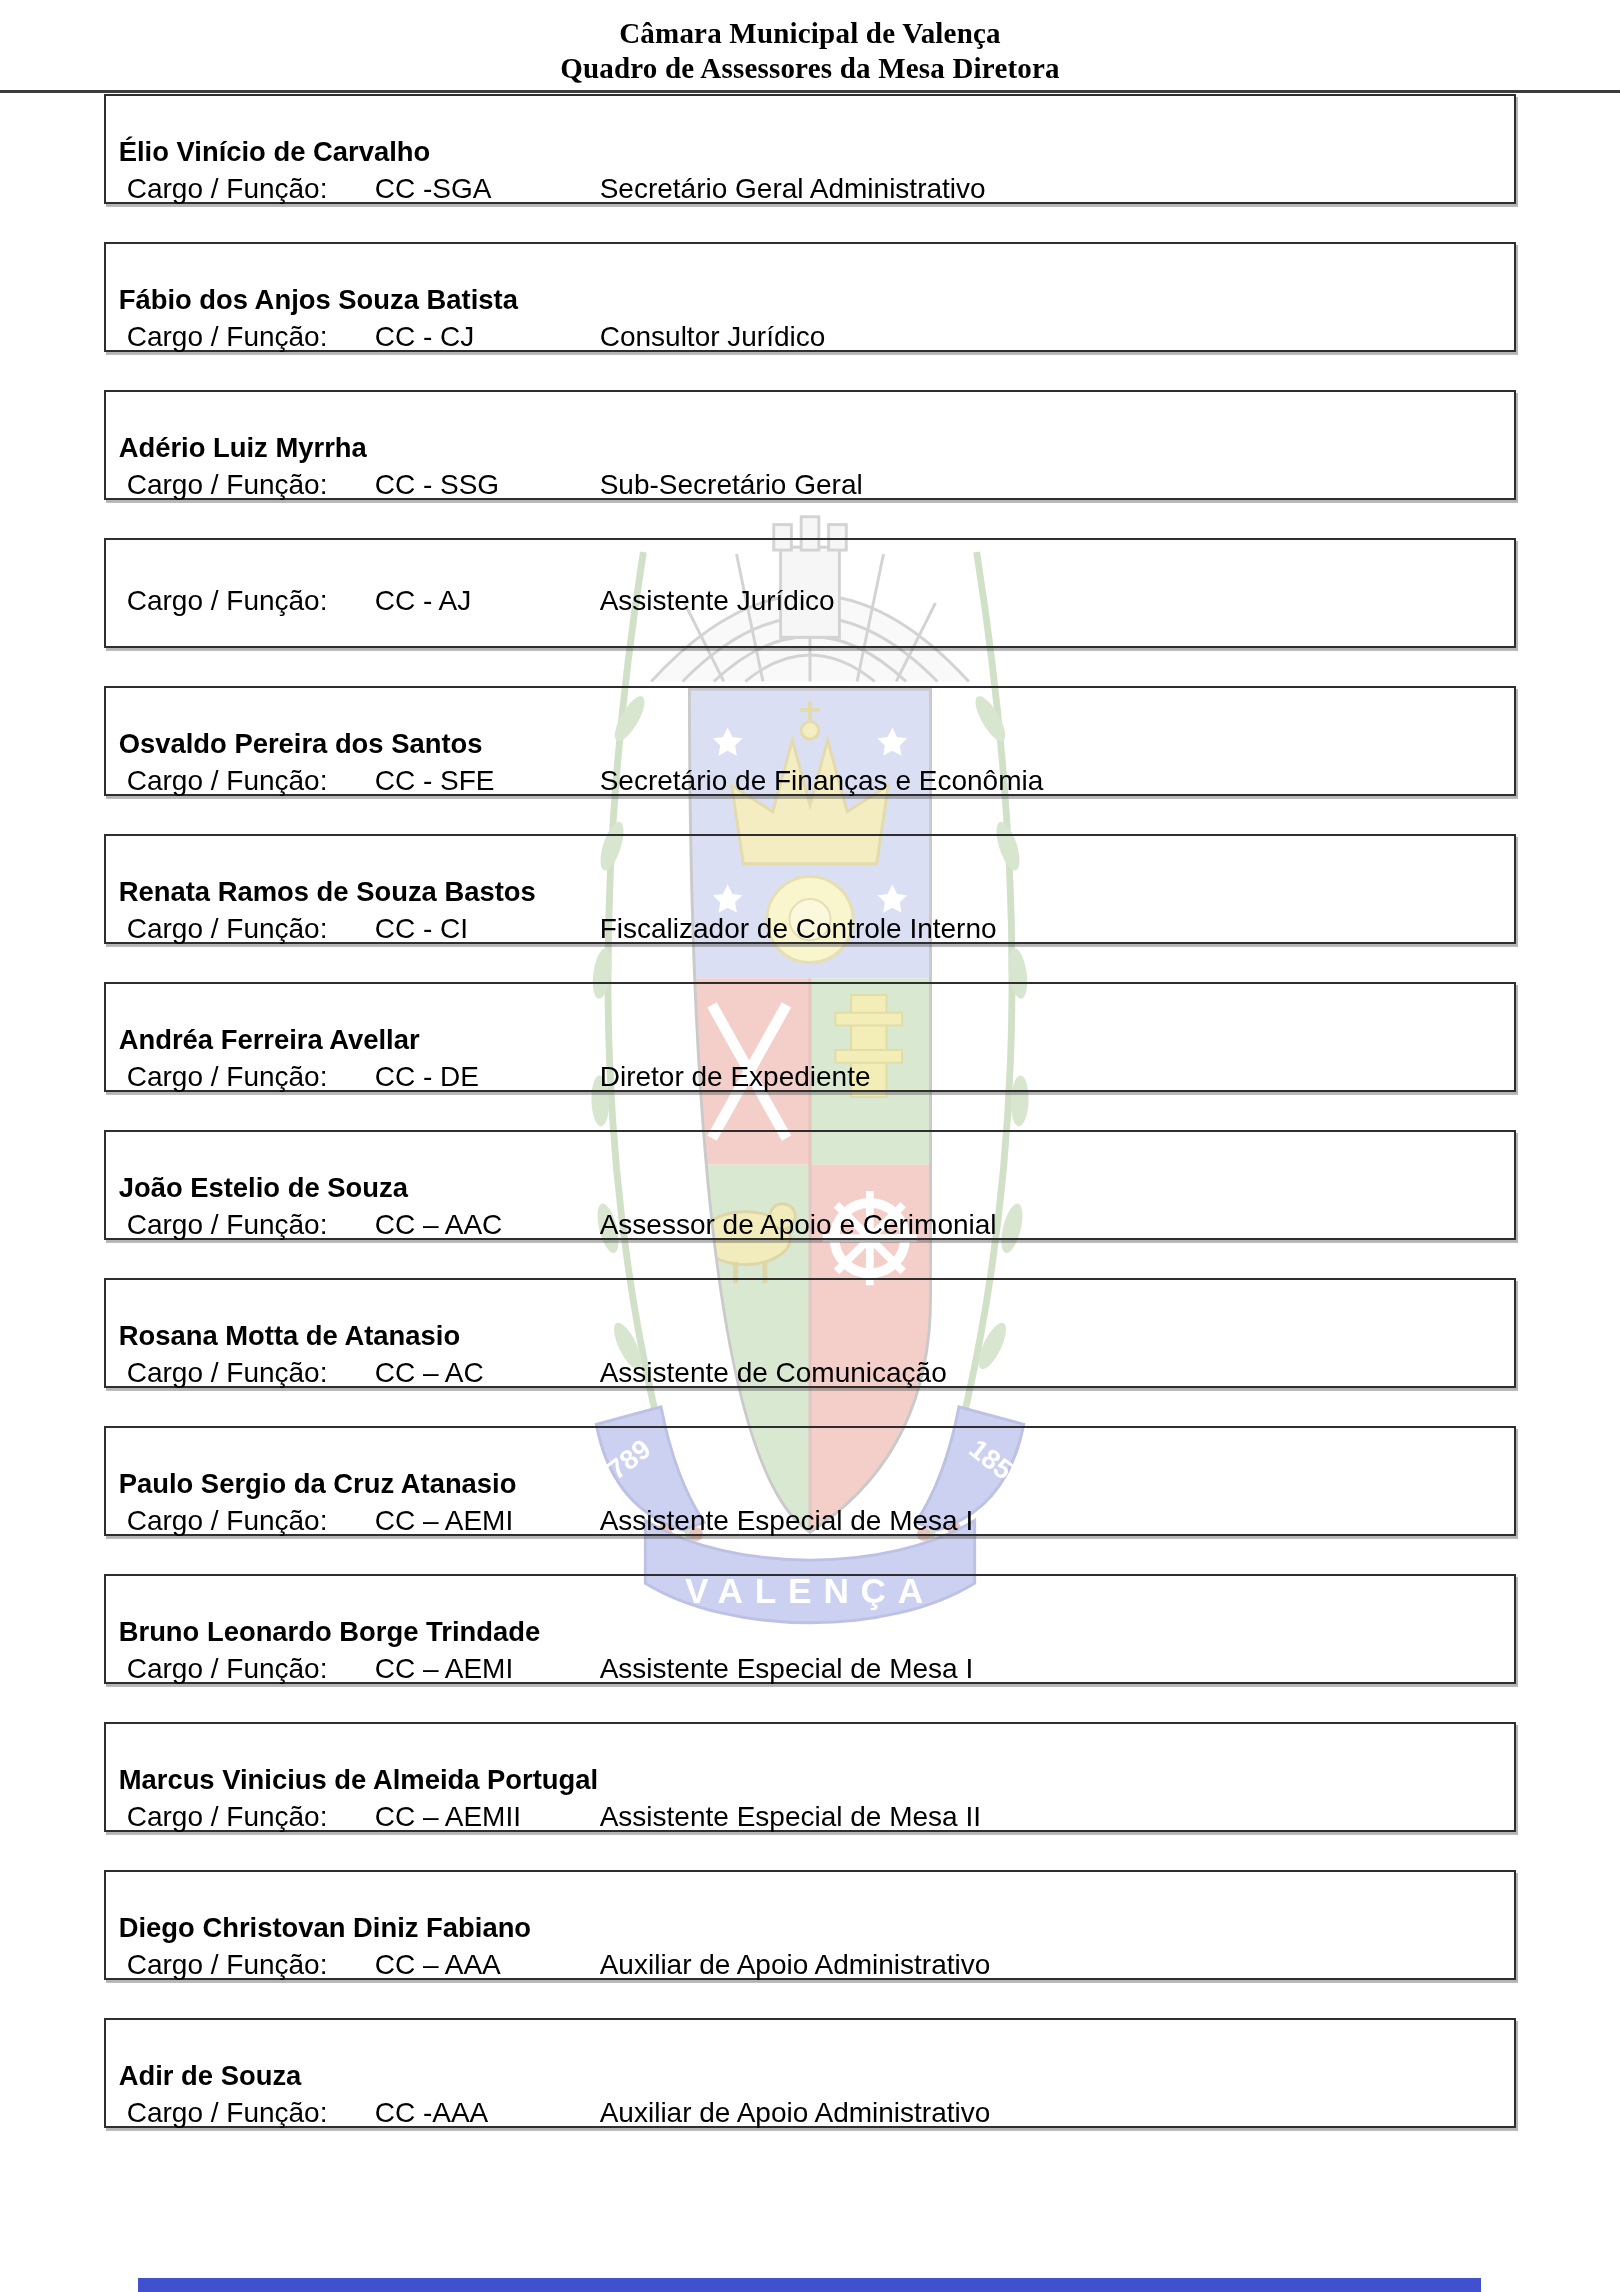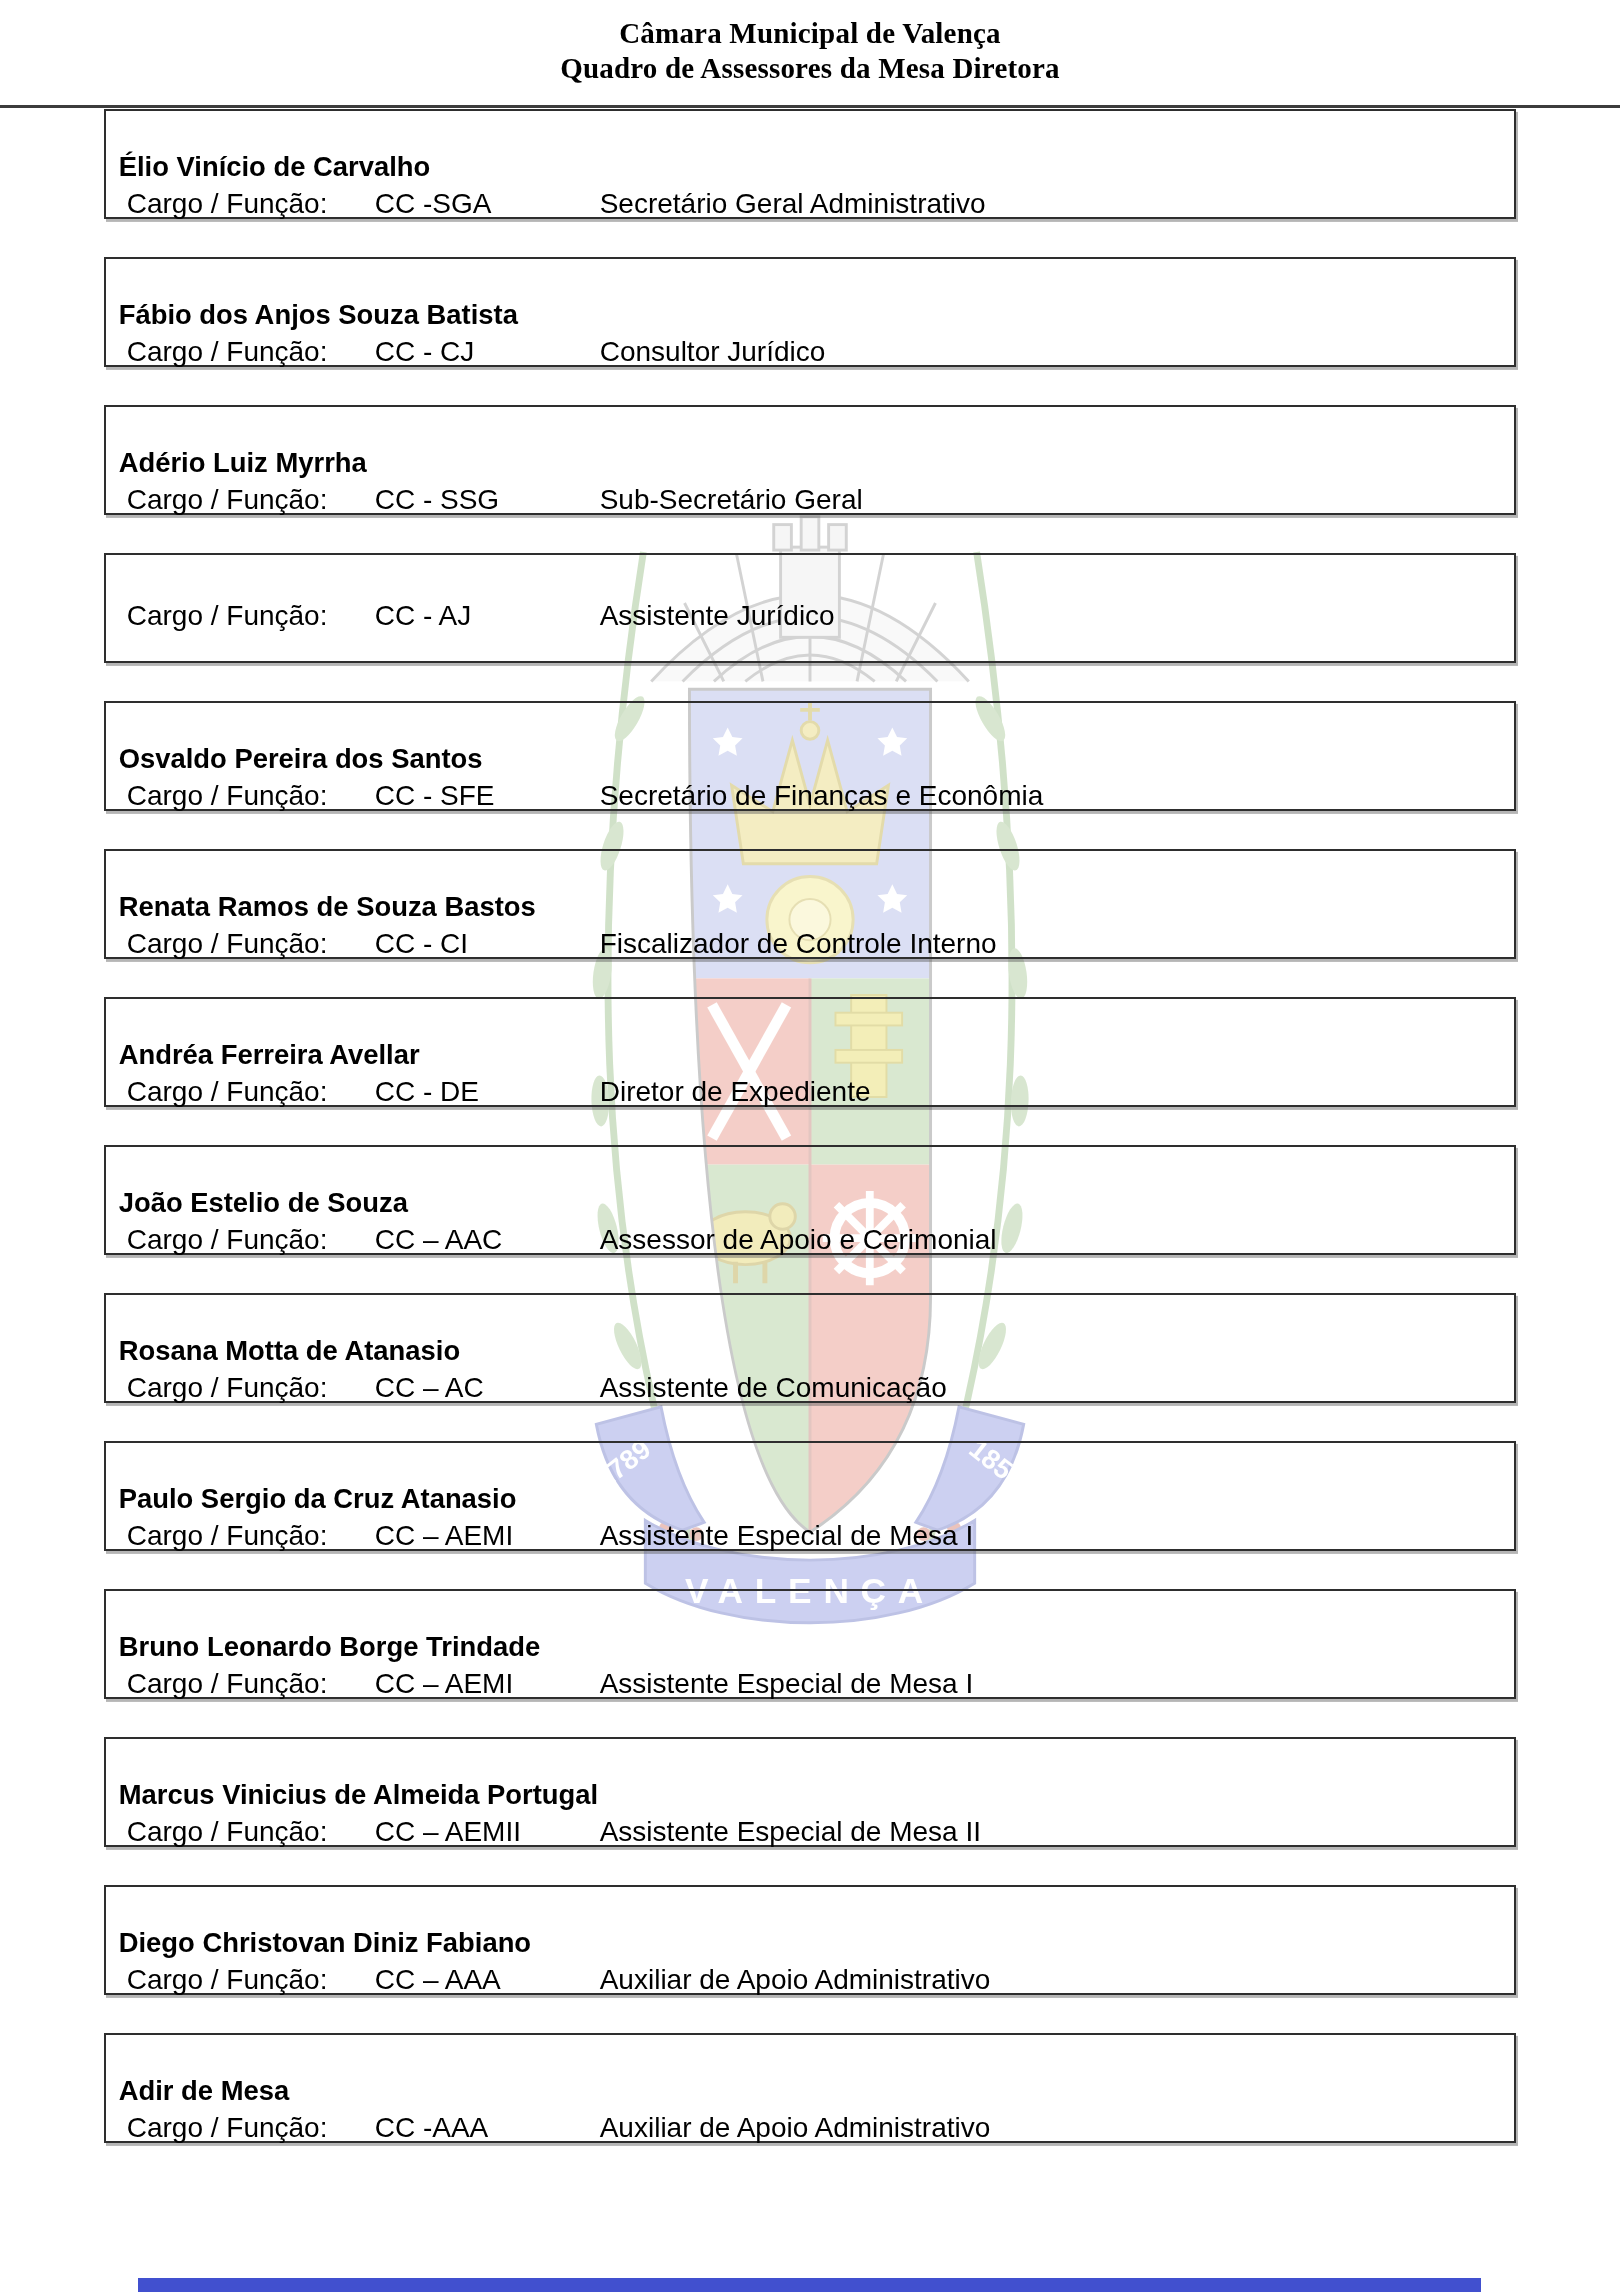--- a/index.html
+++ b/index.html
@@ -7,21 +7,21 @@
     position:relative;
     width:1620px; height:2293px;
     background:#ffffff;
     overflow:hidden;
     font-family:"Liberation Sans", sans-serif;
     color:#000;
   }
   
   .doc-header {
     position:relative; z-index:2;
-    padding-top:15.7px; padding-bottom:19px;
+    padding-top:15.7px; padding-bottom:4px;
     text-align:center;
     font-family:"Liberation Serif", serif;
     font-weight:bold;
     border-bottom:3.9px solid #3c3c3c;
   }
   .doc-header .line { font-size:29px; line-height:35px; letter-spacing:0.2px; }
   
   .watermark {
     position:absolute; z-index:0;
     top:258px; left:50%;
@@ -295,21 +295,21 @@
     <div class="entry-box">
       <div class="person-name">Diego Christovan Diniz Fabiano</div>
       <div class="cargo-line">
         <span class="cargo-label">Cargo / Função:</span>
         <span class="cargo-code">CC – AAA</span>
         <span class="cargo-role">Auxiliar de Apoio Administrativo</span>
       </div>
     </div>
 
     <div class="entry-box">
-      <div class="person-name">Adir de Mesa</div>
+      <div class="person-name">Adir de Souza</div>
       <div class="cargo-line">
         <span class="cargo-label">Cargo / Função:</span>
         <span class="cargo-code">CC -AAA</span>
         <span class="cargo-role">Auxiliar de Apoio Administrativo</span>
       </div>
     </div>
   </div>
 
   <div class="bottom-bar"></div>
 </div>

